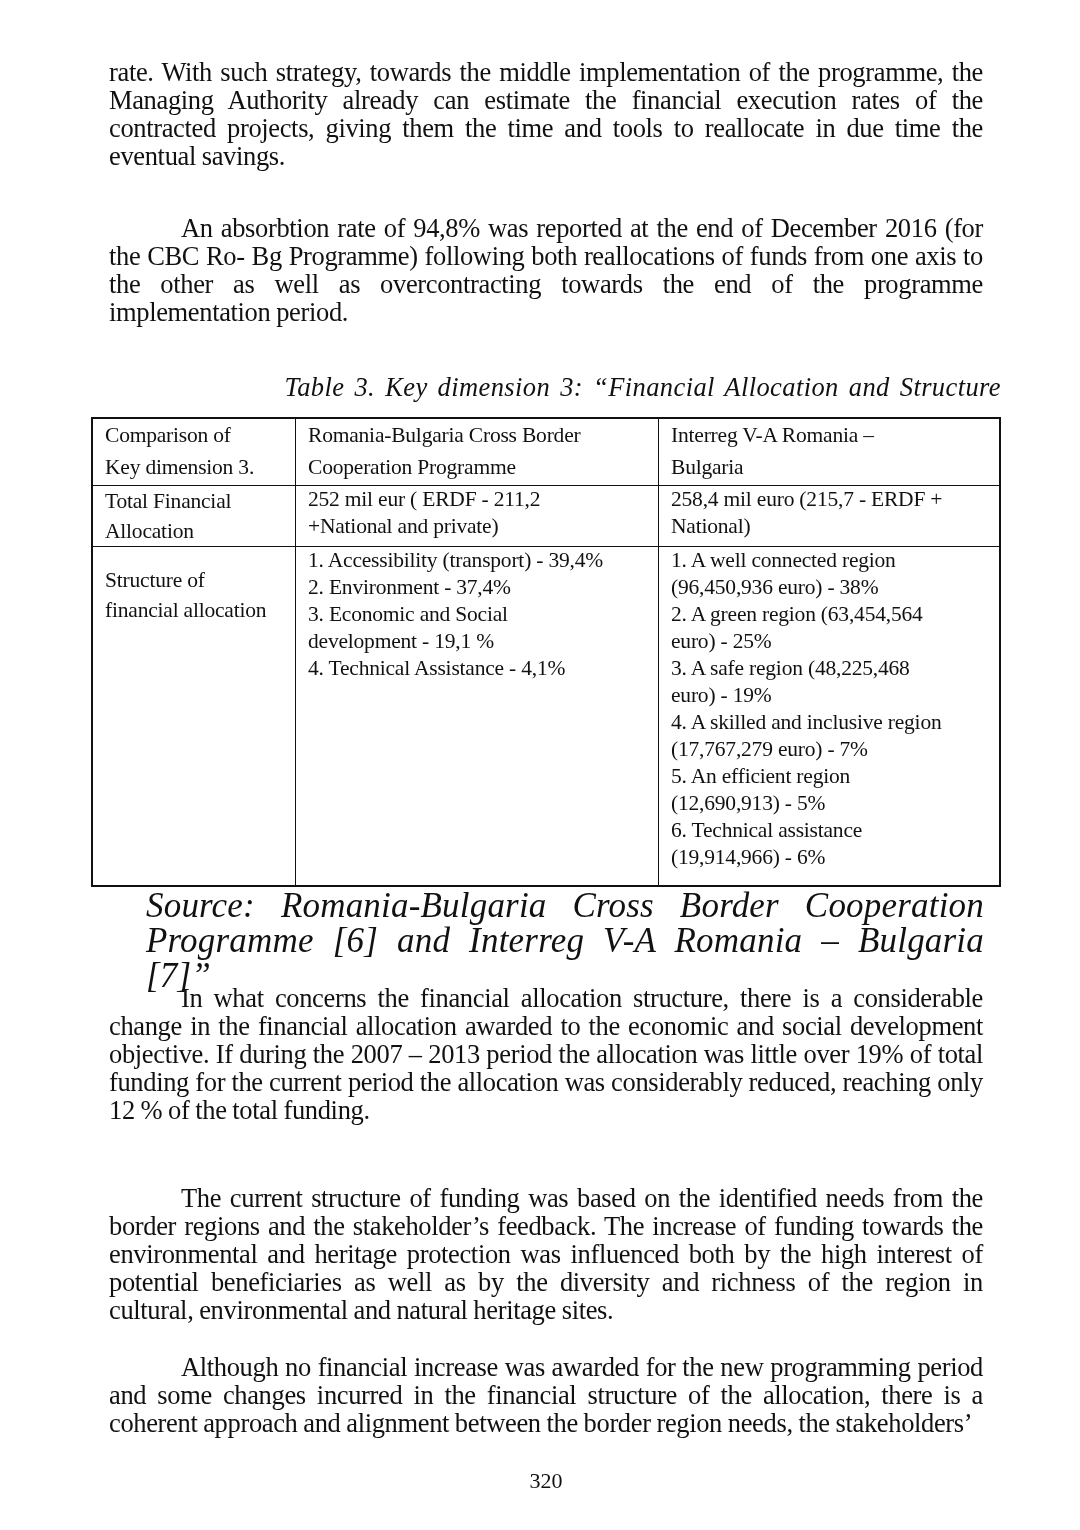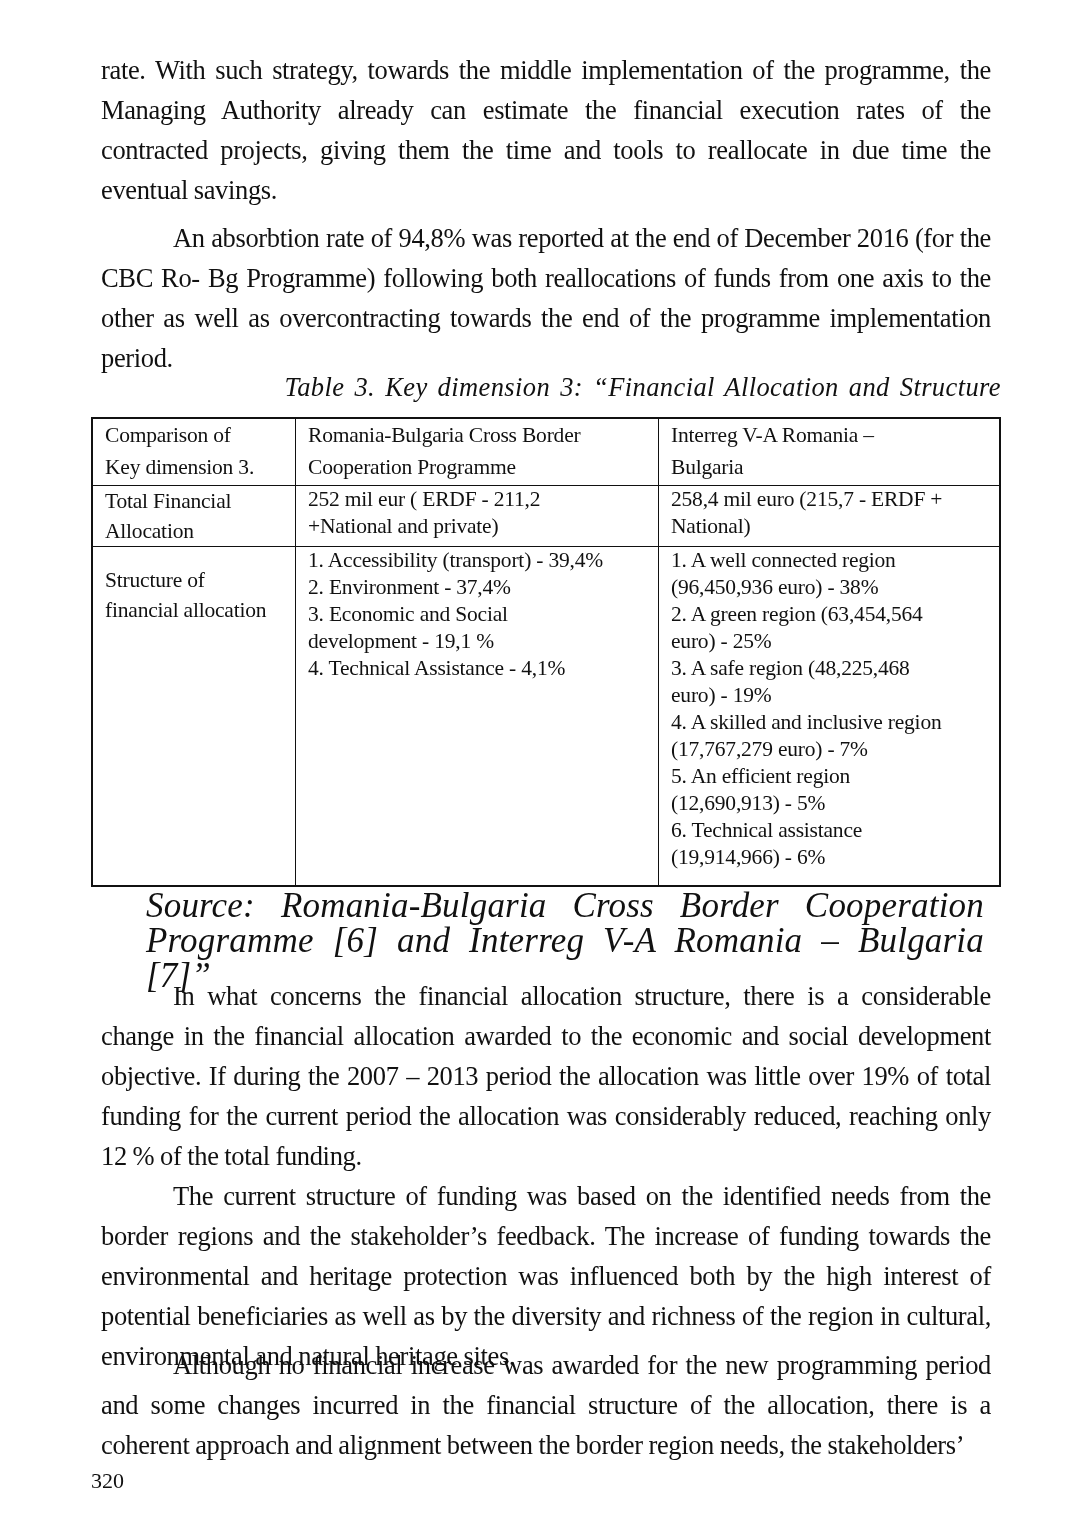--- a/index.html
+++ b/index.html
@@ -3,26 +3,26 @@
 <meta charset="utf-8">
 <style>
   html, body { margin: 0; padding: 0; background: #ffffff; }
   body {
     width: 1080px; height: 1530px; position: relative; overflow: hidden;
     font-family: "Liberation Serif", "DejaVu Serif", serif;
     color: #111111;
   }
   .page { position: absolute; left: 91px; top: 0; width: 910px; }
   .para {
-    font-size: 26.5px; line-height: 40px; text-align: justify;
-    margin: 10px; letter-spacing: -0.35px; word-spacing: -0.5px;
+    font-size: 26.5px; line-height: 28px; text-align: justify;
+    margin: 18px; letter-spacing: -0.35px; word-spacing: -0.5px;
   }
   .indent { text-indent: 72px; }
   #p1 { position: absolute; top: 40px; }
-  #p2 { position: absolute; top: 208px; }
+  #p2 { position: absolute; top: 196px; }
   .caption {
     position: absolute; top: 372px; left: 0; width: 910px;
     text-align: right; font-style: italic; font-size: 26.5px;
     letter-spacing: 0.4px; word-spacing: 3px; margin: 0;
   }
   table.t {
     position: absolute; top: 417px; left: 0; width: 910px;
     border-collapse: collapse; font-size: 21.5px; line-height: 27px;
     letter-spacing: -0.2px;
   }
@@ -42,21 +42,21 @@
   .source {
     position: absolute; top: 888px; left: 55px; width: 838px;
     font-style: italic; font-size: 35px; line-height: 35px;
     text-align: justify; margin: 0; letter-spacing: 0.2px;
   }
   #p3 { position: absolute; top: 966px; }
   #p4 { position: absolute; top: 1166px; }
   #p5 { position: absolute; top: 1335px; }
   .pagenum {
     position: absolute; top: 1468px; left: 0; width: 910px;
-    font-size: 22px;
+    text-align: center; font-size: 22px;
   }
 </style>
 </head>
 <body>
 
 <div class="page">
 
   <p id="p1" class="para">rate. With such strategy, towards the middle implementation of the programme, the Managing Authority already can estimate the financial execution rates of the contracted projects, giving them the time and tools to reallocate in due time the eventual savings.</p>
   <p id="p2" class="para indent">An absorbtion rate of 94,8% was reported at the end of December 2016 (for the CBC Ro- Bg Programme) following both reallocations of funds from one axis to the other as well as overcontracting towards the end of the programme implementation period.</p>
 

